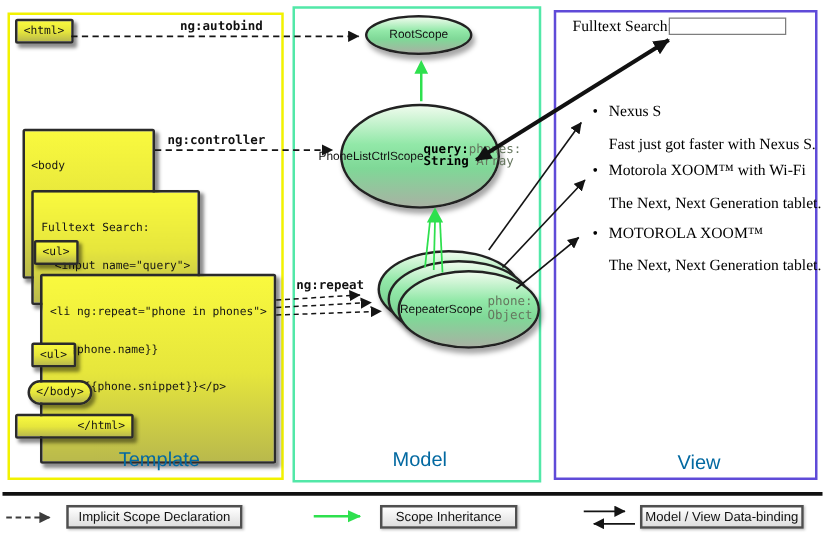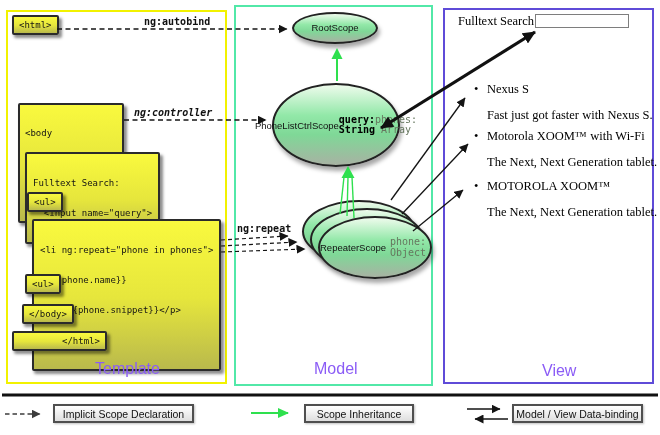--- a/index.html
+++ b/index.html
@@ -2,21 +2,21 @@
 <html><head>
 <meta charset="utf-8">
 <style>
   html,body{margin:0;padding:0;background:#fff;}
   .stage{position:relative;width:660px;height:435px;background:#fff;overflow:hidden;
          font-family:"Liberation Sans",sans-serif;}
   .panel{position:absolute;border:2px solid;background:#fff;box-sizing:border-box;z-index:1;}
   #panel-template{left:6px;top:10px;width:221px;height:374px;border-color:#f2f200;}
   #panel-model{left:234px;top:5px;width:199px;height:381px;border-color:#52e8a8;}
   #panel-view{left:443px;top:8px;width:211px;height:376px;border-color:#5f4bd8;}
-  .plabel{position:absolute;font-size:16px;color:#8b5cf6;z-index:4;}
+  .plabel{position:absolute;font-size:16px;color:#0369a1;z-index:4;}
 
   
   .codebox{position:absolute;z-index:3;
     background:linear-gradient(180deg,#f9f93e 0%,#e6e63c 52%,#b9b94c 100%);
     border:2px solid #2b2b2b;border-radius:2px;
     box-shadow:2.5px 3px 3px rgba(0,0,0,.45);
     font-family:"DejaVu Sans Mono",monospace;font-size:9px;line-height:10px;
     color:#141414;padding:3px 5px;white-space:pre;}
   .cl{white-space:pre;}
   .b{font-weight:normal;}
@@ -91,25 +91,25 @@
   <div class="codebox b" style="left:27px;top:192px;">&lt;ul&gt;</div>
 
   <div class="codebox b" style="left:32px;top:219px;padding:4px 6px;">
     <div class="cl">&lt;li ng:repeat="phone in phones"&gt;</div>
     <div class="cl">  {{phone.name}}</div>
     <div class="cl">  &lt;p&gt;{{phone.snippet}}&lt;/p&gt;</div>
     <div class="cl">&lt;/li&gt;</div>
   </div>
 
   <div class="codebox b" style="left:25px;top:274px;">&lt;ul&gt;</div>
-  <div class="codebox b" style="left:22px;top:304px;">&lt;/body&gt;</div>
+  <div class="codebox b" style="left:22px;top:304px;border-radius:10px;">&lt;/body&gt;</div>
   <div class="codebox b" style="left:12px;top:331px;padding-left:48px;">&lt;/html&gt;</div>
 
   <div class="alabel" style="left:144px;top:16px;">ng:autobind</div>
-  <div class="alabel" style="left:134px;top:107px;font-style:italic;">ng:controller</div>
+  <div class="alabel" style="left:134px;top:107px;">ng:controller</div>
   <div class="alabel" style="left:237px;top:223px;">ng:repeat</div>
 
   <div class="ell" id="ellipse-root">
     <div class="t" style="line-height:10px;">Root</div>
     <div class="t" style="line-height:10px;">Scope</div>
   </div>
 
   <div class="ell" id="ellipse-phonelist">
     <div class="t">PhoneListCtrl</div>
     <div class="t">Scope</div>

